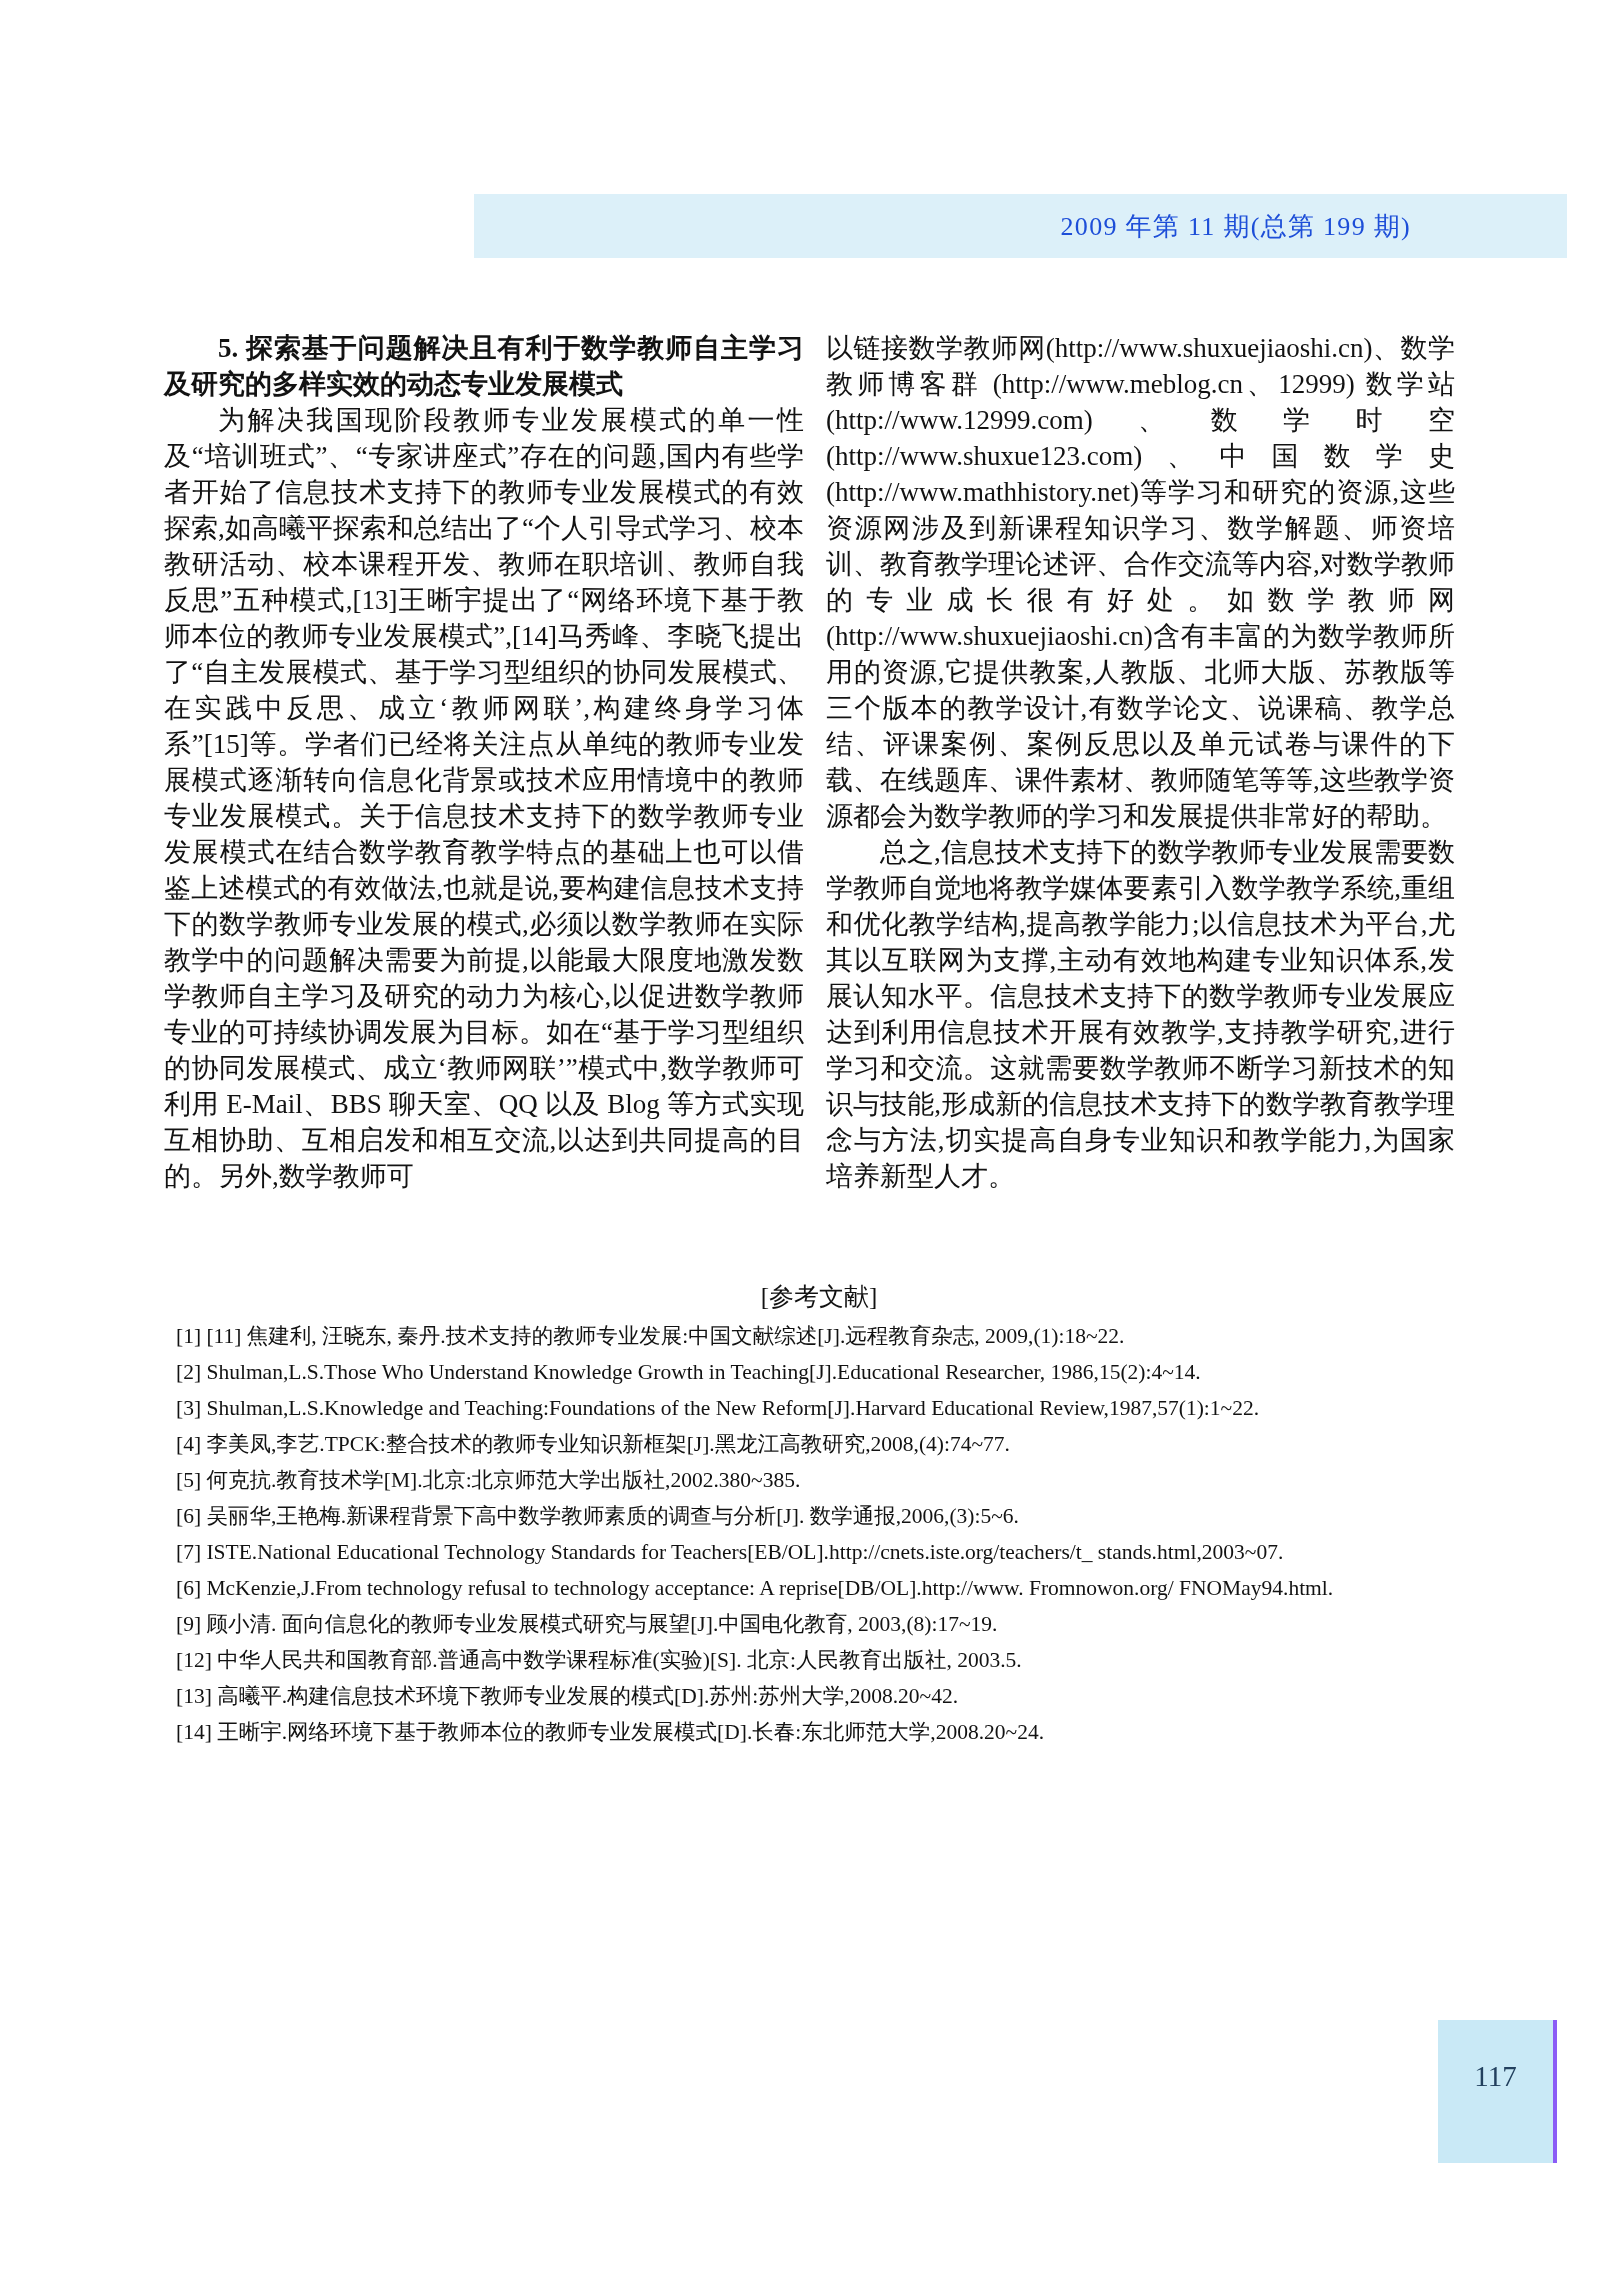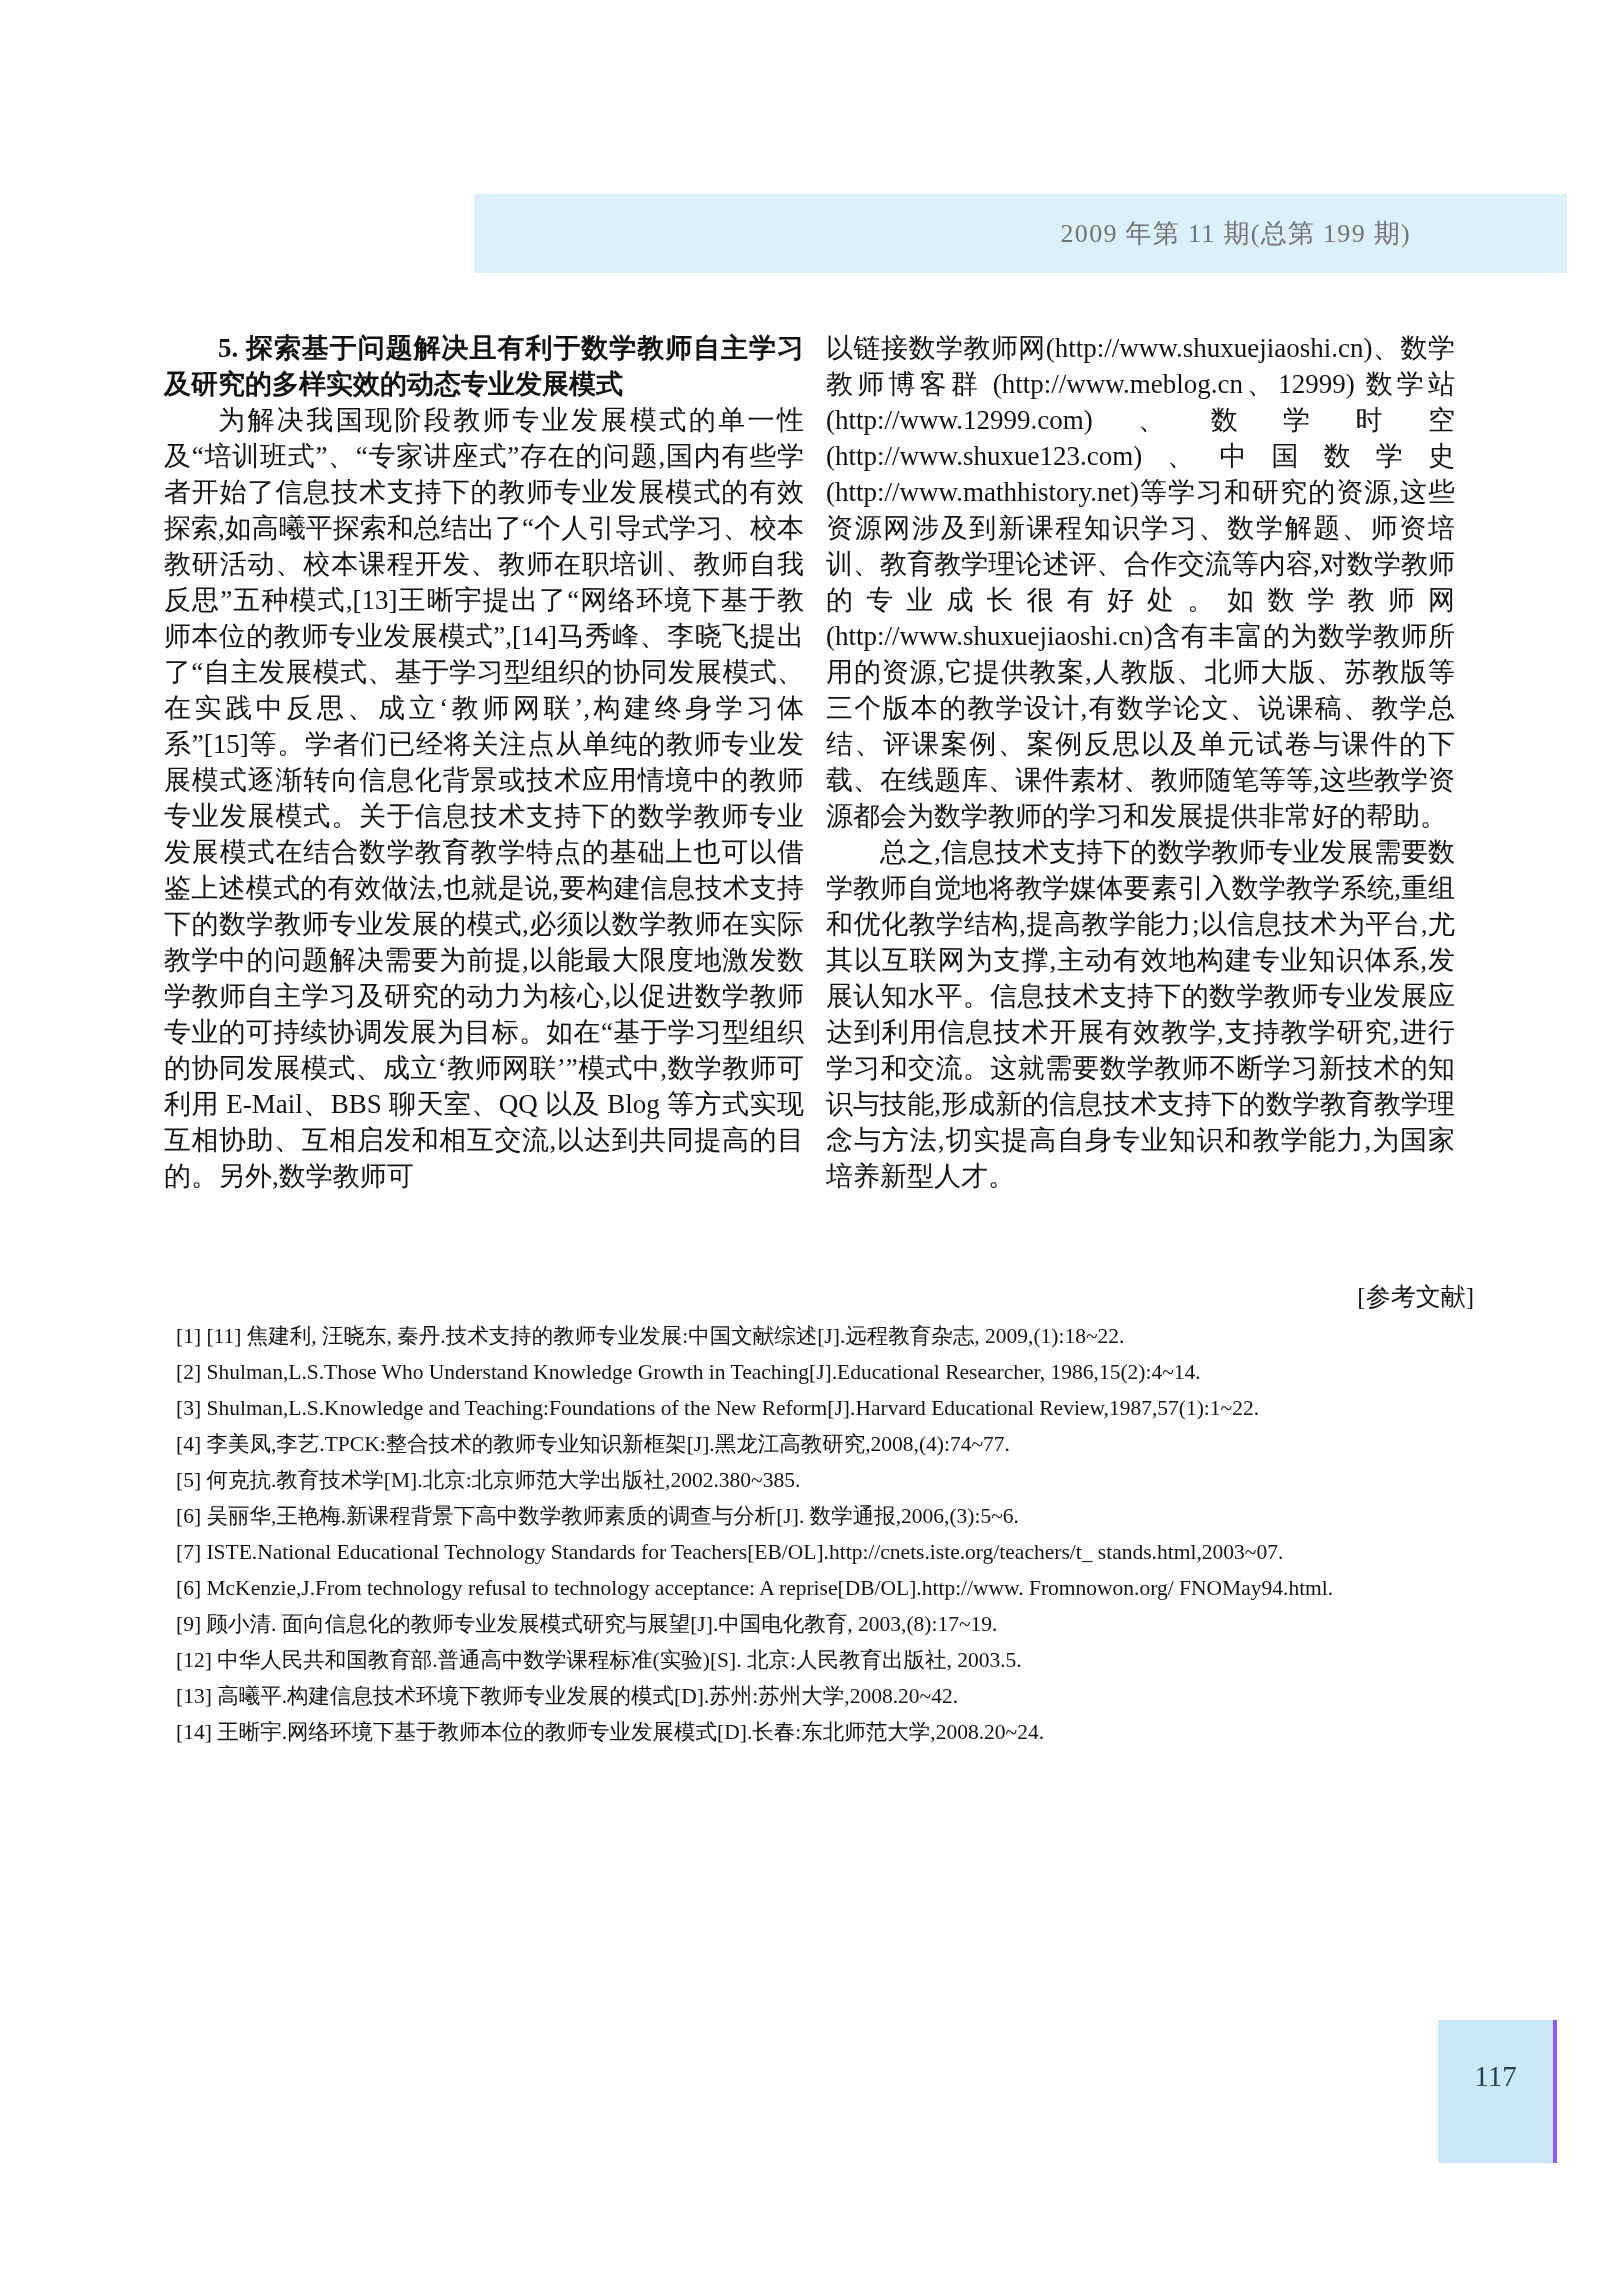--- a/index.html
+++ b/index.html
@@ -14,29 +14,29 @@
     background: #ffffff;
     font-family: "Liberation Serif", "DejaVu Serif", serif;
     color: #1a1a1a;
     overflow: hidden;
   }
   .issue-banner {
     position: absolute;
     left: 474px;
     top: 194px;
     width: 1093px;
-    height: 79px;
+    height: 64px;
     background: #dcf0f9;
     display: flex;
     align-items: center;
     justify-content: flex-end;
     padding-right: 156px;
     box-sizing: border-box;
     font-size: 26px;
-    color: #737373;
+    color: #1d4ed8;
     letter-spacing: 1.3px;
   }
   .col {
     position: absolute;
     top: 298px;
     width: 640px;
     font-size: 27px;
     line-height: 36px;
     text-align: justify;
     color: #121212;
@@ -51,21 +51,21 @@
   }
   .para-indent { text-indent: 2em; }
   .para-noindent { text-indent: 0; }
   .references {
     position: absolute;
     left: 164px;
     top: 1279px;
     width: 1310px;
   }
   .references-heading {
-    text-align: right;
+    text-align: center;
     font-size: 25px;
     line-height: 36px;
     margin-bottom: 2.6px;
     color: #121212;
   }
   .reference-list {
     list-style: none;
     margin: 0;
     padding: 0;
     font-size: 21.5px;

